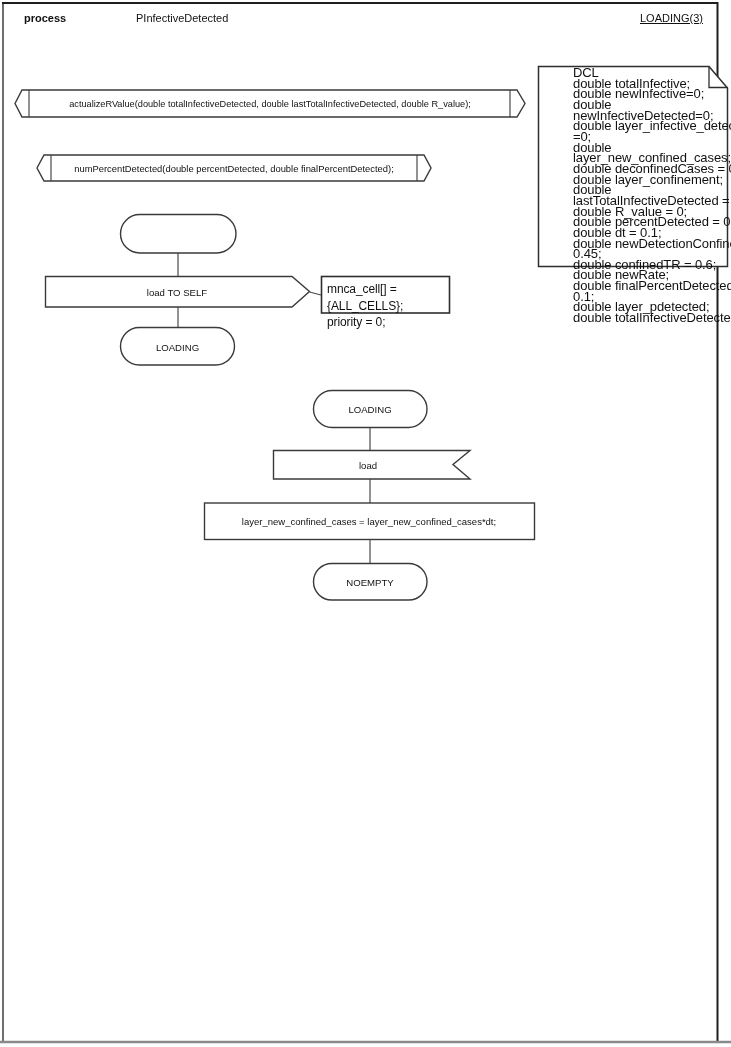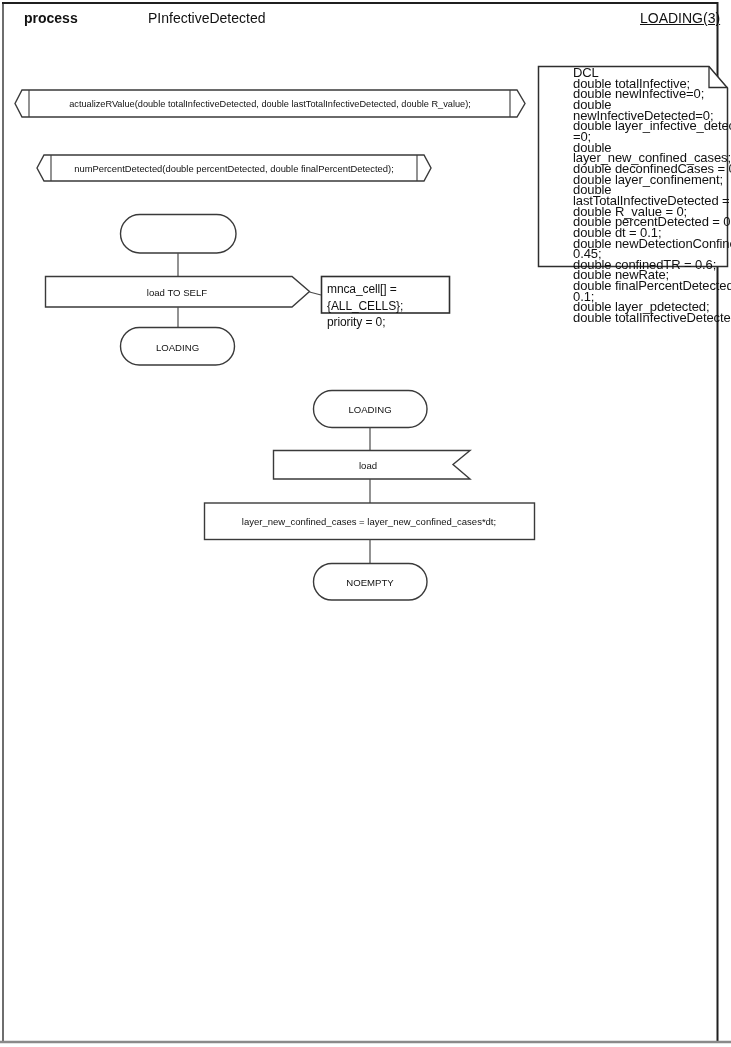--- a/index.html
+++ b/index.html
@@ -2,21 +2,21 @@
 <html><head>
 <meta charset="utf-8">
 <style>
   html,body{margin:0;padding:0;background:#fff;}
   #page{
     position:relative;width:731px;height:1047px;background:#ffffff;
     font-family:"Liberation Sans",sans-serif;color:#111;overflow:hidden;
   }
   #diagram-svg{position:absolute;left:0;top:0;}
   .txt{position:absolute;white-space:pre-line;color:#111;}
-  .hdr{position:absolute;top:13px;font-size:14px;line-height:11px;}
+  .hdr{position:absolute;top:13px;font-size:11px;line-height:11px;}
   .hdr.bold{font-weight:bold;}
   #dcl-text{
     left:573px;top:68px;width:182px;
     font-size:13px;line-height:10.65px;letter-spacing:-0.1px;
   }
   #comment-text{
     left:327px;top:281px;width:122px;
     font-size:12px;line-height:16.5px;letter-spacing:-0.1px;
   }
   svg text{
@@ -93,21 +93,21 @@
     </g>
     <line class="conn" x1="370" y1="539.5" x2="370" y2="563"></line>
 
     <g>
       <rect class="sym" x="313.5" y="563.5" width="113.5" height="36.5" rx="18.25"></rect>
       <text x="370" y="582" dominant-baseline="central" font-size="9.6">NOEMPTY</text>
     </g>
   </svg>
 
   <div class="hdr bold" style="left:24px;">process</div>
-  <div class="hdr" style="left:100px;padding-left:48px;">PInfectiveDetected</div>
+  <div class="hdr" style="left:88px;padding-left:48px;">PInfectiveDetected</div>
   <div class="hdr" style="left:640px;text-decoration:underline;">LOADING(3)</div>
 
   <div id="dcl-text" class="txt">DCL
 double totalInfective;
 double newInfective=0;
 double newInfectiveDetected=0;
 double layer_infective_detected =0;
 double layer_new_confined_cases;
 double deconfinedCases = 0;
 double layer_confinement;

